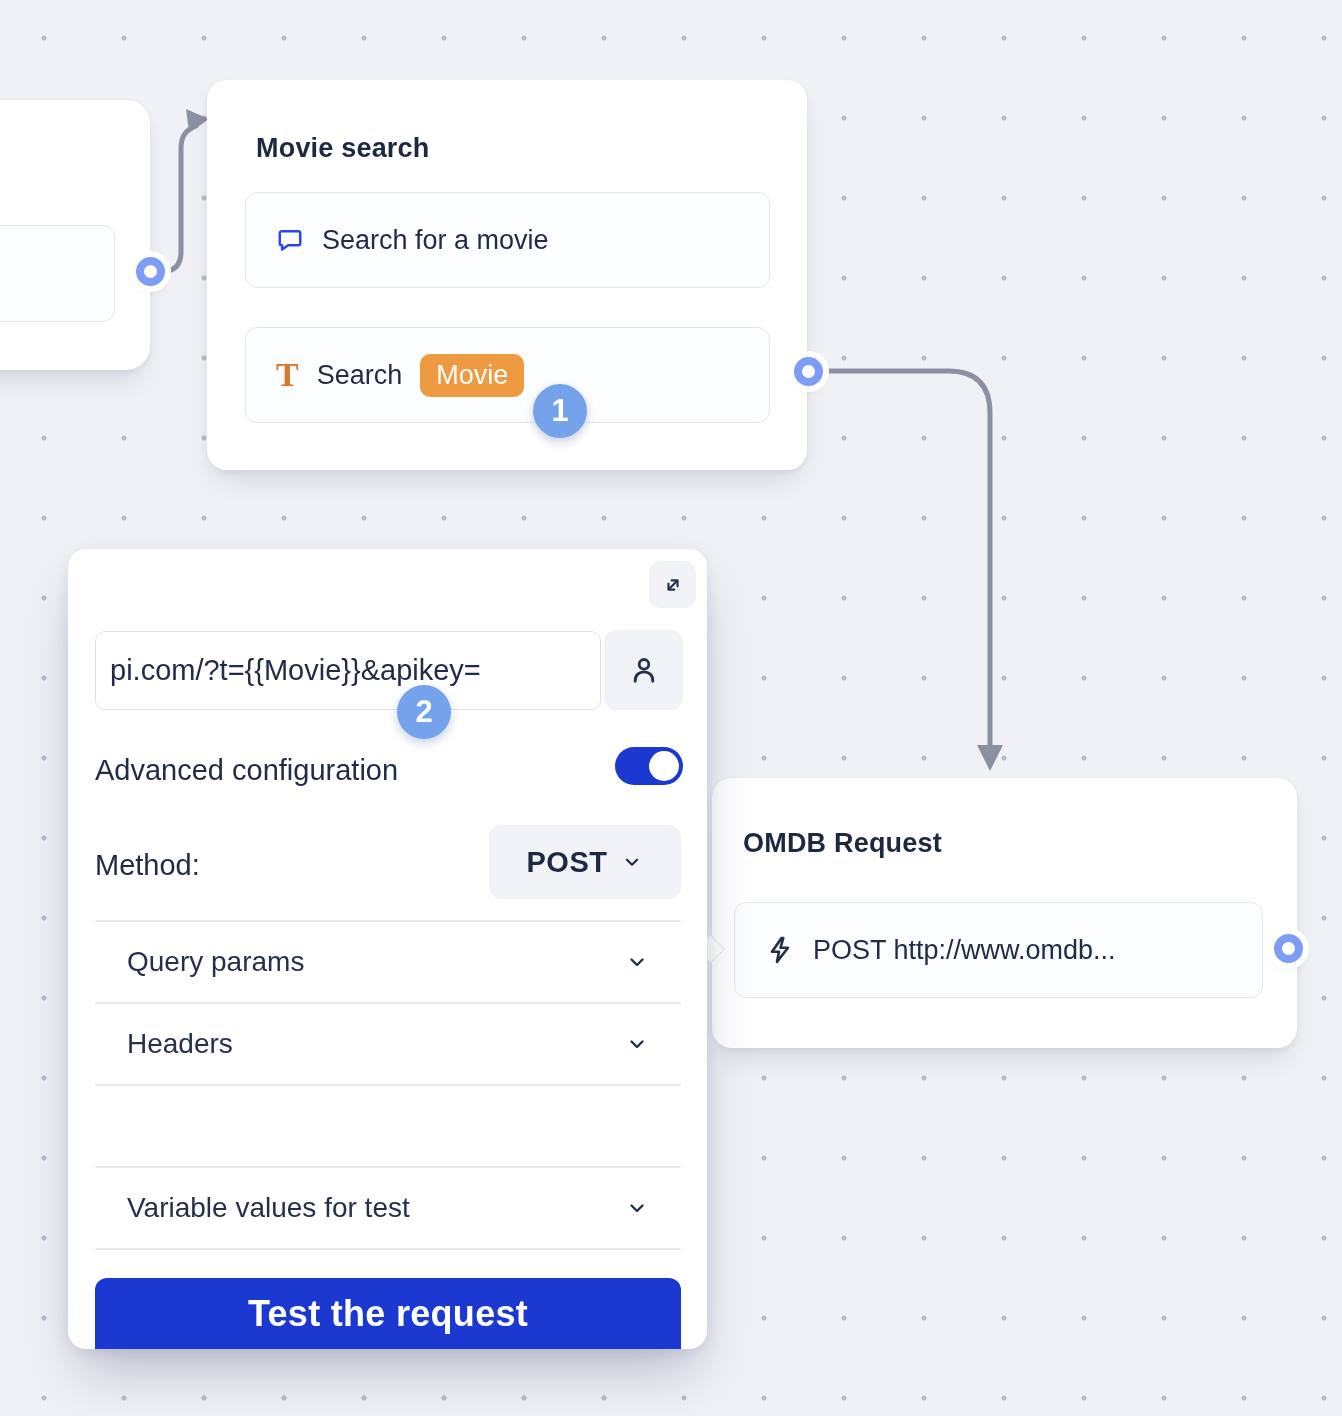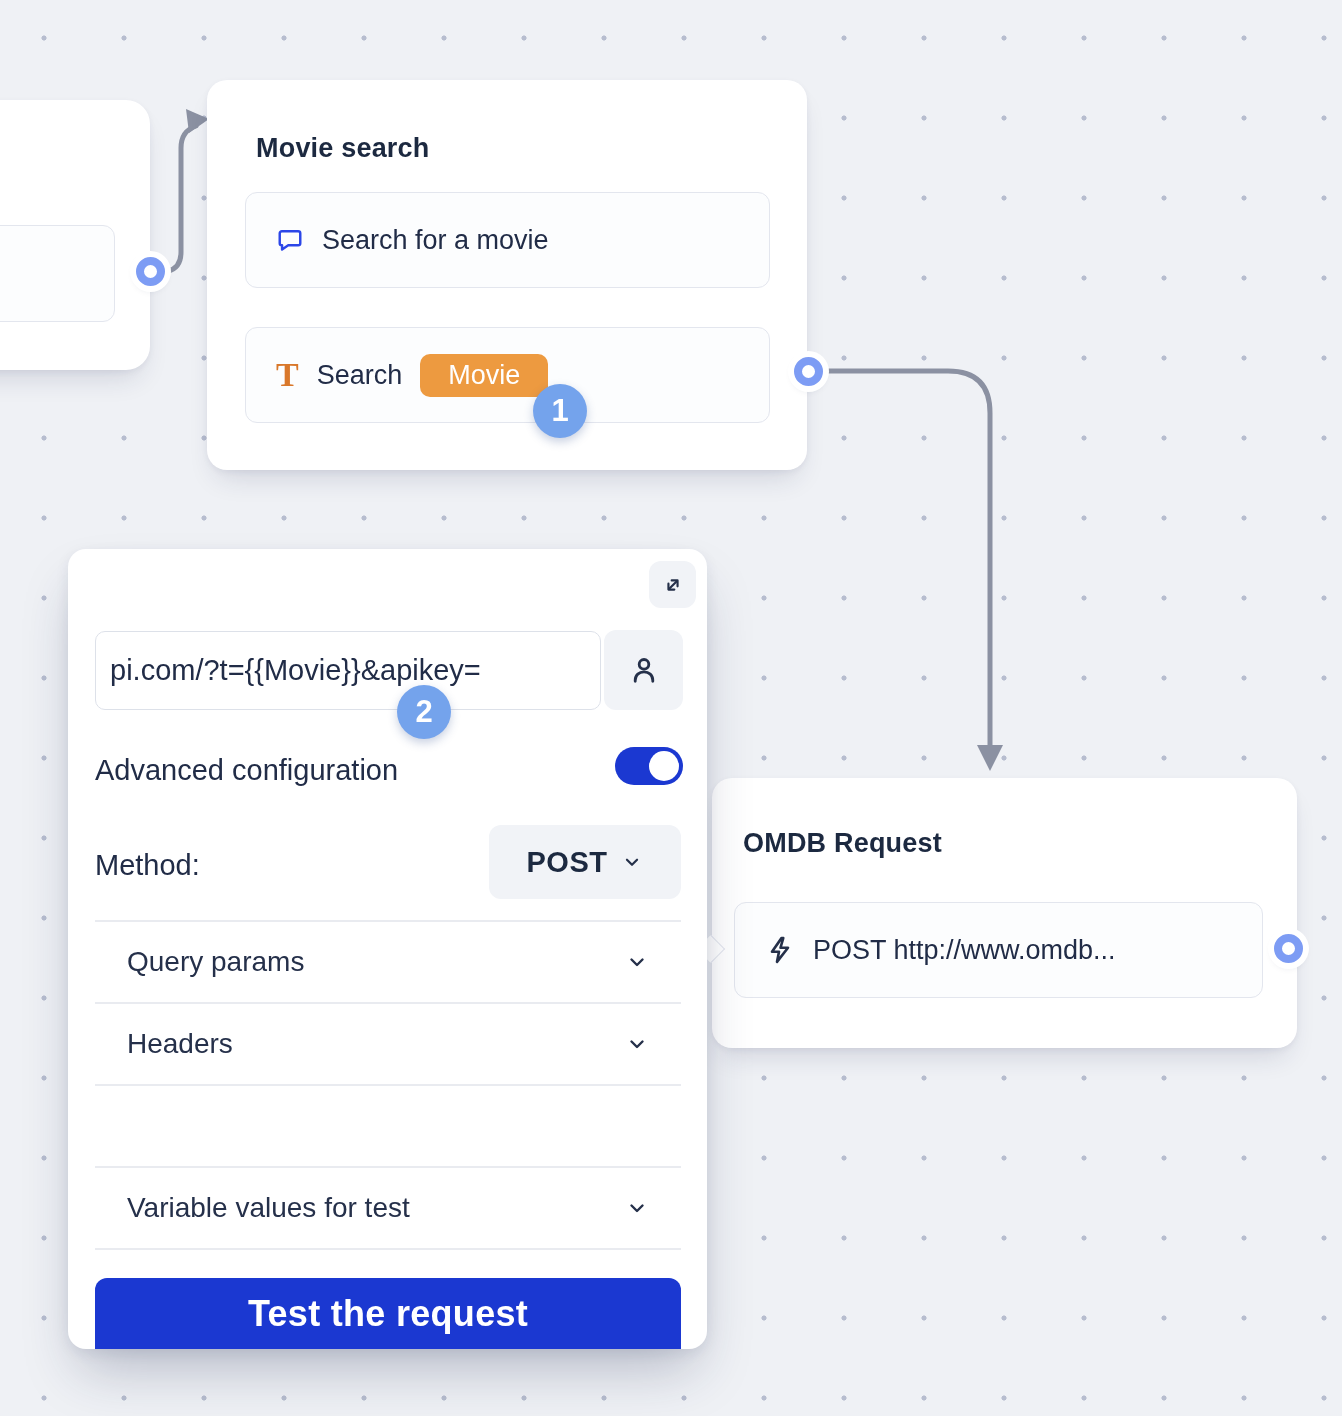--- a/index.html
+++ b/index.html
@@ -18,21 +18,21 @@
     box-shadow:0 16px 28px -10px rgba(28,40,78,.16),0 2px 6px rgba(28,40,78,.06);
   }
   .node-item{
     background:#fcfdfe;border:1.5px solid #e3e6ee;border-radius:12px;
     display:flex;align-items:center;gap:18px;padding:0 30px;box-sizing:border-box;
   }
   .node-title{font-size:27px;font-weight:700;color:#1c2940;letter-spacing:.2px;}
   .node-item-label{font-size:27px;color:#212c47;white-space:nowrap;overflow:hidden;}
   .variable-chip{
     background:#ed9a40;color:#fff;border-radius:10px;
-    font-size:27px;padding:8px 28px;line-height:1;
+    font-size:27px;padding:8px 16px;line-height:1;
   }
   .step-badge{
     width:54px;height:54px;border-radius:50%;background:#74a3ec;color:#fff;
     font-size:31px;font-weight:700;display:flex;align-items:center;justify-content:center;
     box-shadow:0 4px 10px rgba(40,70,140,.25);z-index:30;
   }
   .port{
     width:13px;height:13px;border-radius:50%;background:#fff;
     border:8px solid #7d9cf4;box-shadow:0 0 0 6px #fff,0 3px 8px rgba(28,40,78,.18);
     z-index:12;

